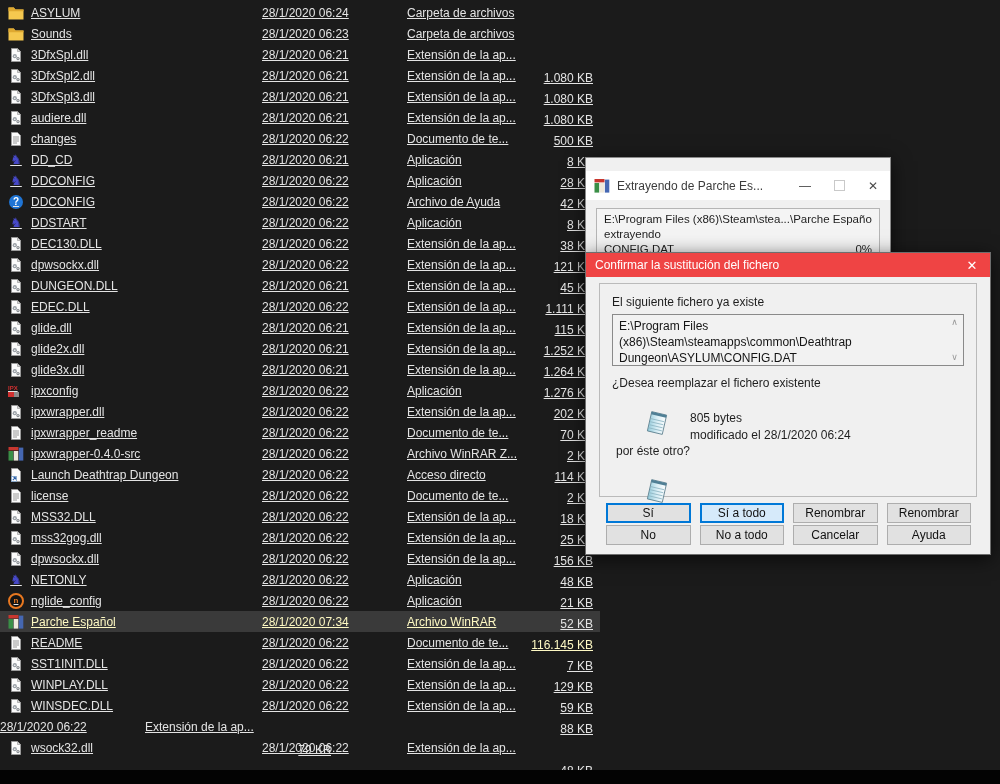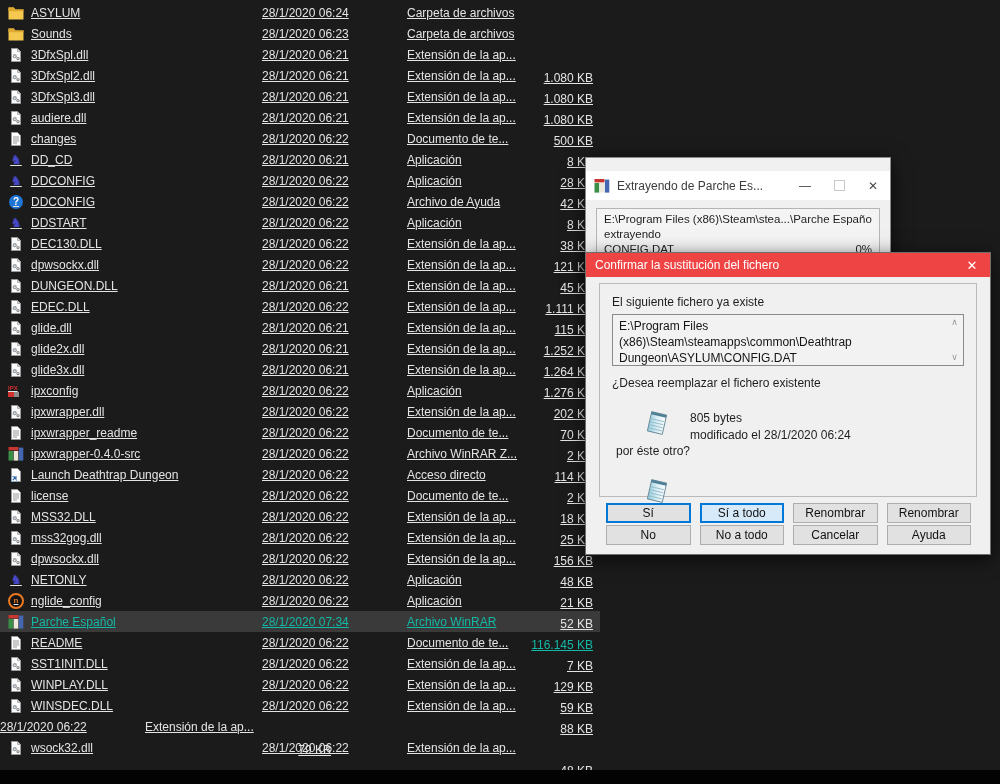--- a/index.html
+++ b/index.html
@@ -3,21 +3,21 @@
 <meta charset="utf-8">
 <style>
   html,body{margin:0;padding:0;background:#000;}
   .screen{position:relative;width:1000px;height:784px;background:#1b1b1b;overflow:hidden;
           font-family:"Liberation Sans",sans-serif;}
   .bottom-strip{position:absolute;left:0;right:0;bottom:0;height:14px;background:#030303;}
 
   
   .file-list{position:absolute;top:2px;left:0;width:600px;}
   .file-row{height:21px;display:flex;align-items:center;font-size:12px;color:#e4e4e4;width:600px;box-sizing:border-box;text-decoration:underline;}
-  .file-row.selected{background:#3a3a3a;color:#14b8a6;}
+  .file-row.selected{background:#3a3a3a;color:#fef9c3;}
   .cell-name{width:262px;display:flex;align-items:center;padding-left:8px;box-sizing:border-box;gap:7px;overflow:hidden;white-space:nowrap;flex:0 0 262px;}
   .icon16{width:16px;height:16px;flex:0 0 16px;display:flex;align-items:center;justify-content:center;overflow:hidden;}
   .cell-date{width:145px;flex:0 0 145px;white-space:nowrap;}
   .cell-type{width:116px;flex:0 0 116px;white-space:nowrap;overflow:hidden;}
   .cell-size{width:70px;flex:0 0 70px;text-align:right;white-space:nowrap;margin-top:46px;}
 
   .glyph-app{font-size:13px;line-height:16px;color:#4749c8;}
   .glyph-help{width:14px;height:14px;border-radius:50%;background:#1f74d4;color:#fff;font-size:10px;font-weight:bold;
               display:flex;align-items:center;justify-content:center;}
   .glyph-nglide{width:12px;height:12px;border-radius:50%;background:#141414;border:2px solid #e87820;color:#e87820;

